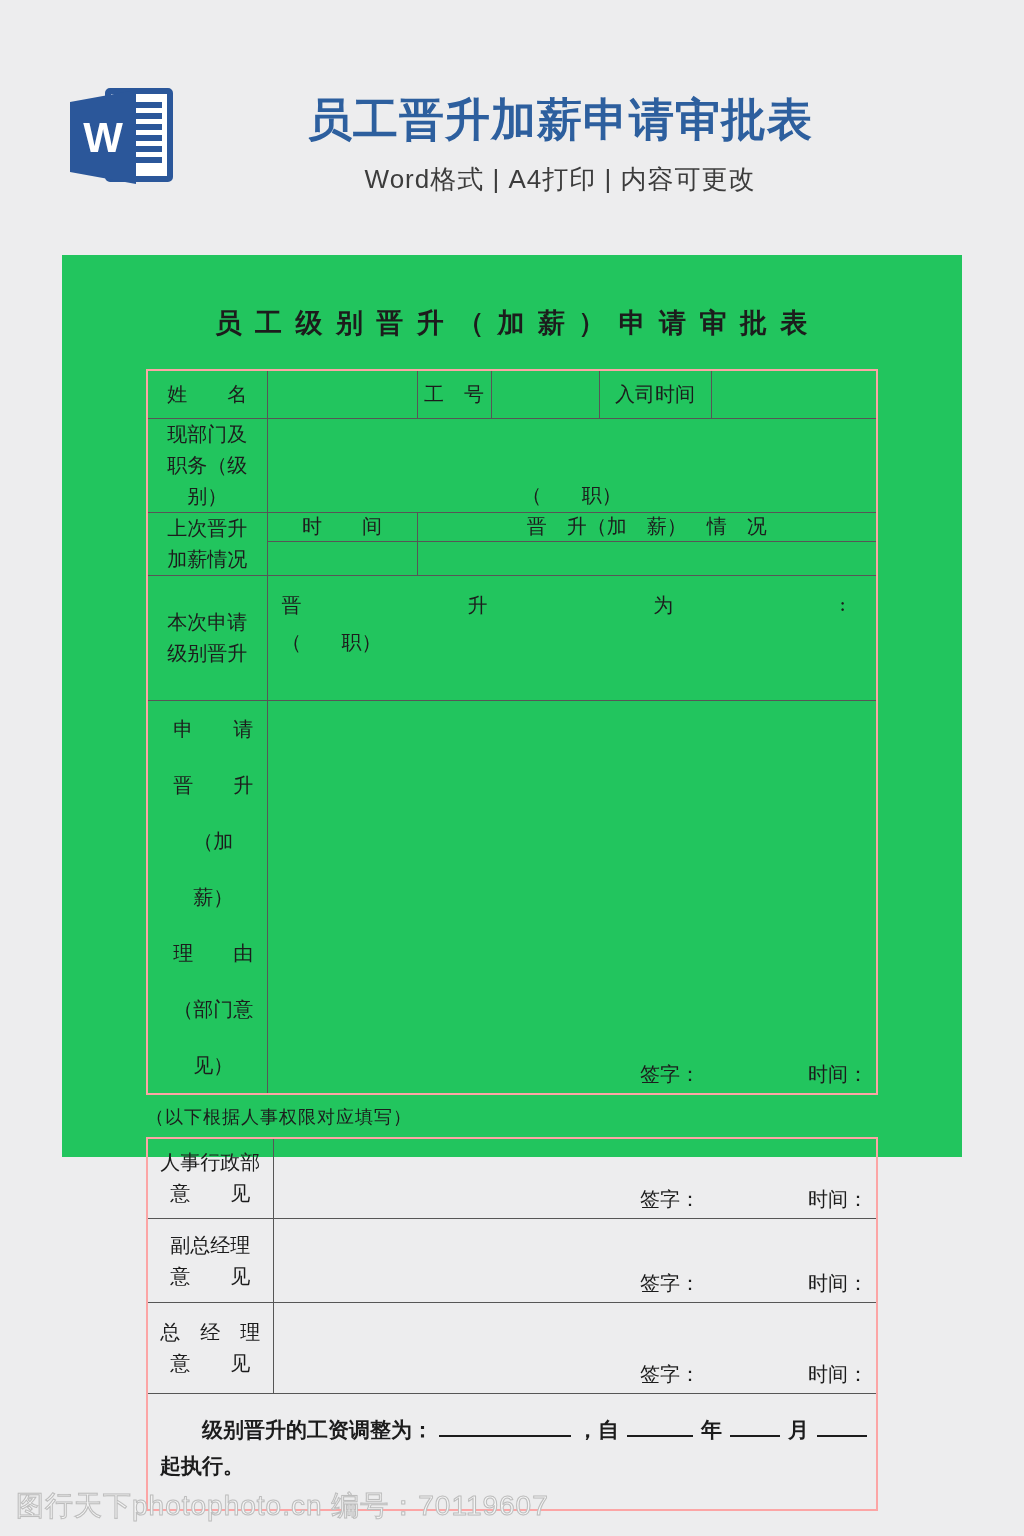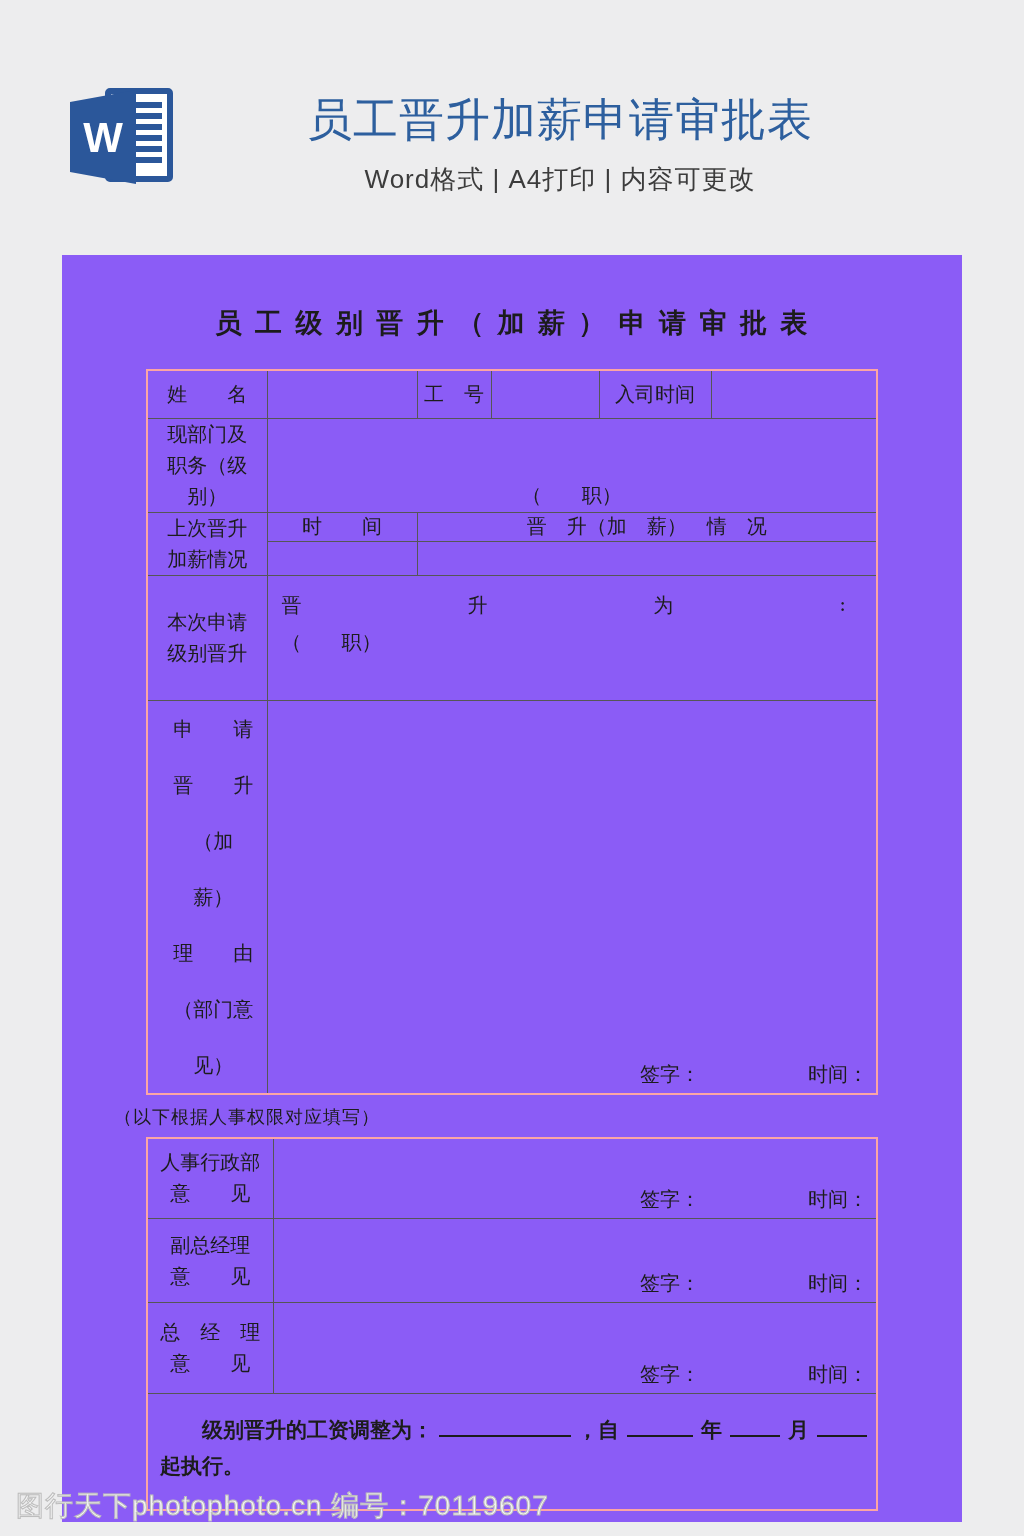--- a/index.html
+++ b/index.html
@@ -12,27 +12,27 @@
     overflow:hidden;
   }
 
   
   .header { position:absolute; top:0; left:0; width:1024px; height:255px; }
   .word-icon { position:absolute; left:62px; top:84px; width:116px; height:106px; }
   .header-text {
     position:absolute; left:260px; top:90px; width:600px; text-align:center;
     font-family:"Liberation Sans","DejaVu Sans",sans-serif;
   }
-  .header-title { font-size:45px; font-weight:400; color:#2d5f9e; letter-spacing:1px; }
+  .header-title { font-size:45px; font-weight:700; color:#2d5f9e; letter-spacing:1px; }
   .header-subtitle { margin-top:12px; font-size:26px; color:#3c3c3c; letter-spacing:1px; }
 
   
   .page {
-    position:absolute; left:62px; top:255px; width:900px; height:1267px;
-    background:#8b5cf6;
+    position:absolute; left:62px; top:255px; width:900px; height:902px;
+    background:#22c55e;
   }
   .doc-title {
     margin-top:50px; text-align:center;
     font-size:27px; font-weight:700; letter-spacing:2px;
   }
 
   table.form {
     border-collapse:collapse; table-layout:fixed;
     margin-left:84px; width:730px;
     font-size:20px;
@@ -67,21 +67,21 @@
   .reason-label div { line-height:56px;padding-left:12px; }
 
   .cell-rel { position:relative; }
   .signline {
     position:absolute; right:8px; bottom:5px;
     display:flex; align-items:flex-end;
     font-size:20px;
   }
   .signline .sign { margin-right:108px; }
 
-  .note { margin:10px 0 8px 52px; font-size:18px; letter-spacing:1px; }
+  .note { margin:10px 0 8px 84px; font-size:18px; letter-spacing:1px; }
 
   .t2 td.op-content { height:100%; }
   .t2 .op1 td { height:81px; }
   .t2 .op2 td { height:84px; }
   .t2 .op3 td { height:91px; }
   .t2 .salary td { height:116px; }
 
   .salary-cell { text-align:left !important; vertical-align:top !important; }
   .salary-inner { padding:18px 12px 0 12px; font-weight:700; font-size:21px; line-height:1.7; }
   .salary-line1 { padding-left:42px; white-space:nowrap; }

